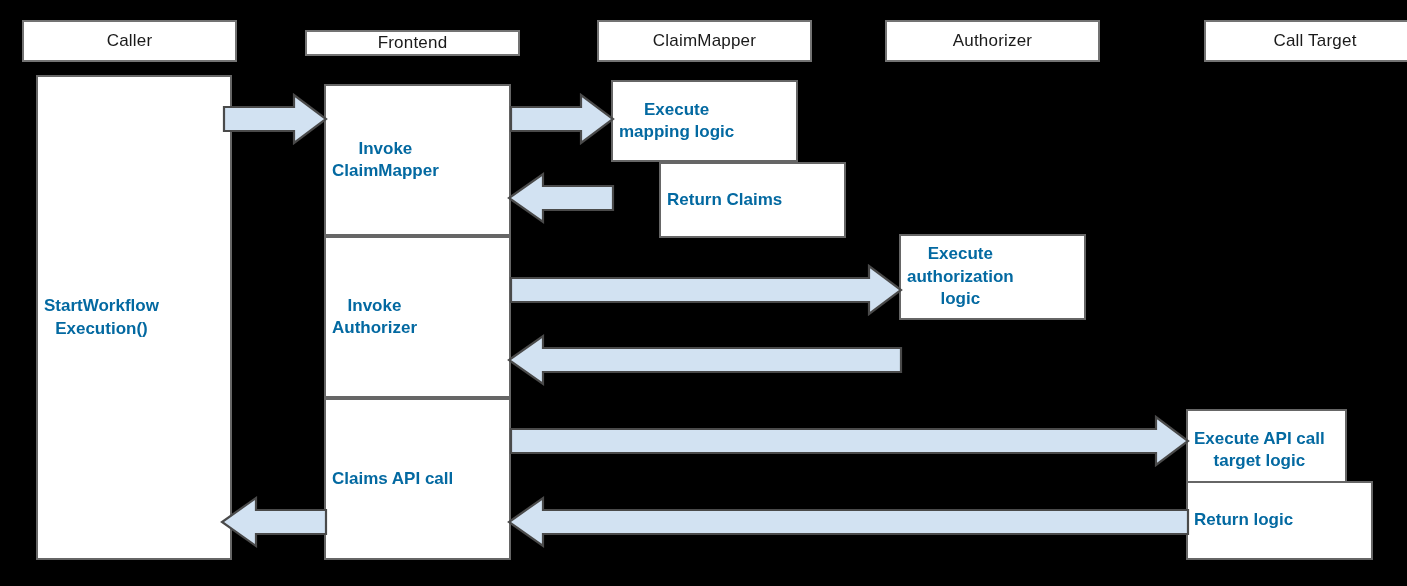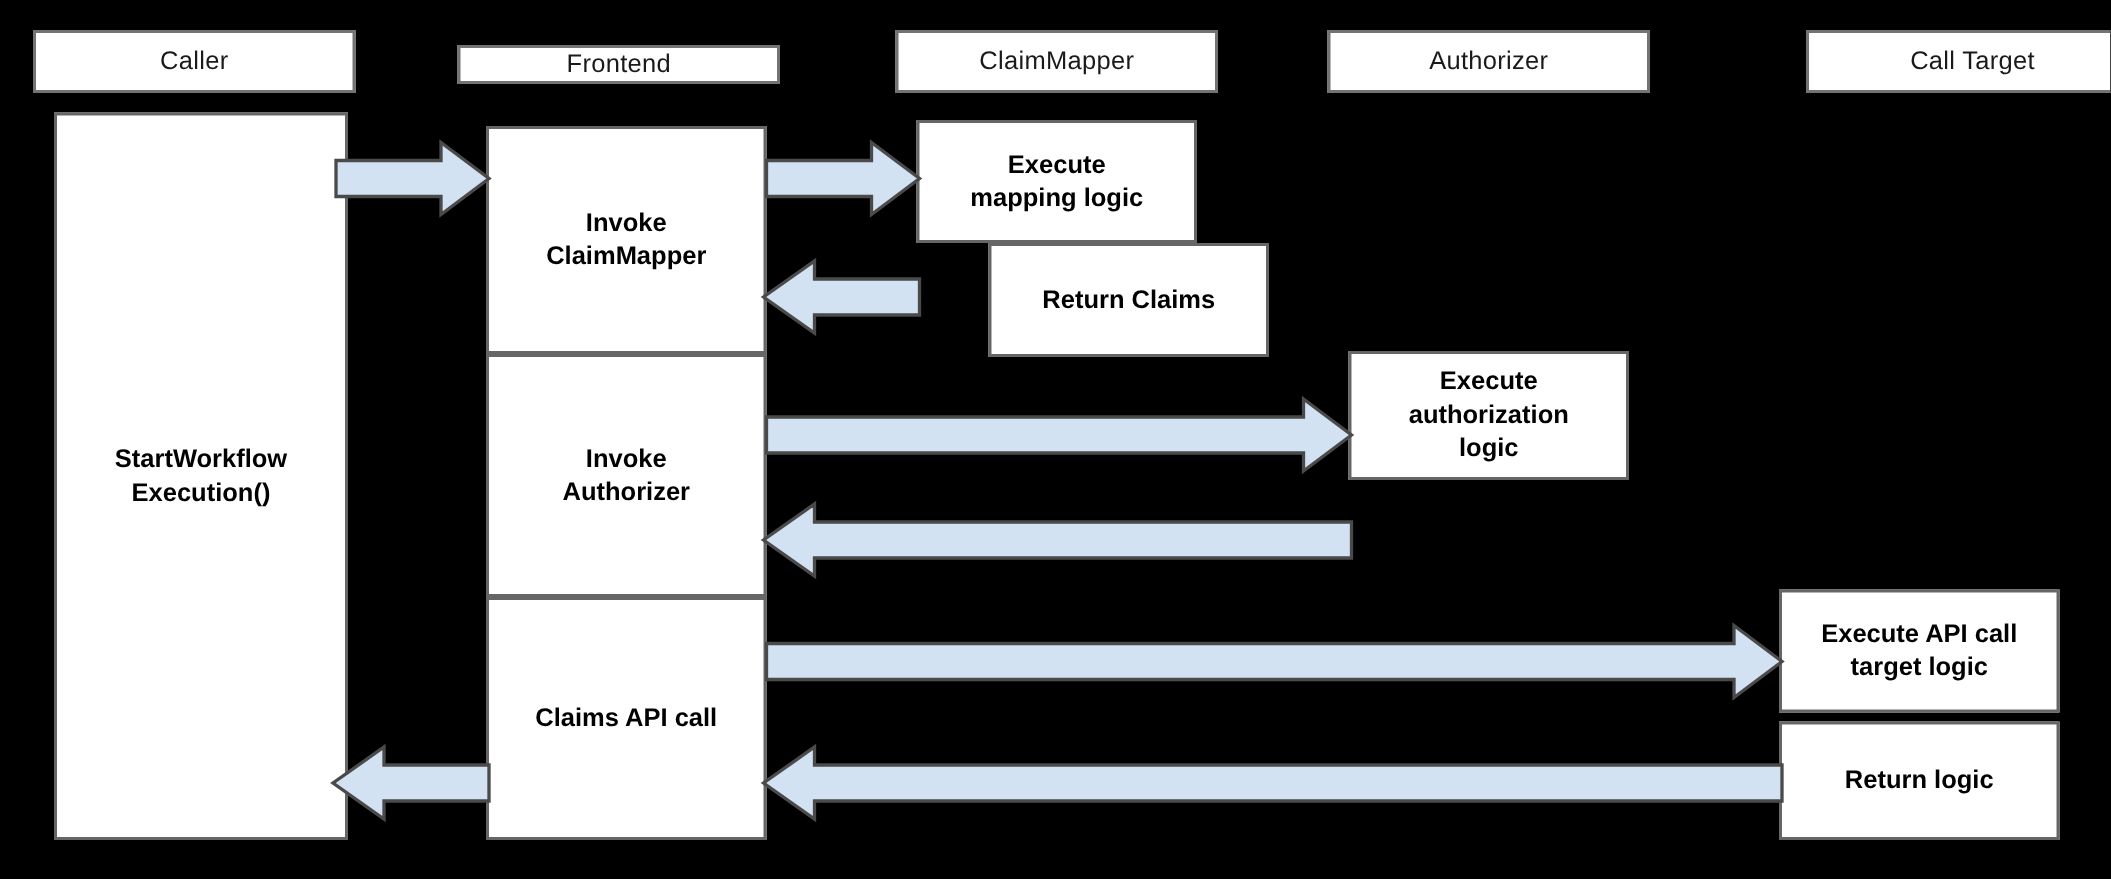--- a/index.html
+++ b/index.html
@@ -31,27 +31,27 @@
     letter-spacing: 0.2px;
     font-family: "Liberation Sans", sans-serif;
   }
   .activation {
     position: absolute;
     box-sizing: border-box;
     background: #ffffff;
     border: 2px solid #666666;
     display: flex;
     align-items: center;
-    justify-content: center;
+    justify-content: flex-start;
     text-align: center;
-    color: #000000;
+    color: #0369a1;
     font-size: 17px;
     font-weight: bold;
     line-height: 1.32;
-    padding: 2px 22px;
+    padding: 2px 6px;
     font-family: "Liberation Sans", sans-serif;
   }
   .arrow-wrap {
     position: absolute;
   }
   .arrow-wrap svg {
     display: block;
     width: 100%;
     height: 100%;
     overflow: visible;
@@ -104,21 +104,21 @@
 
   <div class="activation" style="left:611px; top:162px; width:187px; height:76px;margin-left:48px;">
     <span>Return Claims</span>
   </div>
 
   <div class="activation" style="left:899px; top:234px; width:187px; height:86px;">
     <span>Execute<br>authorization<br>logic</span>
   </div>
 
 
-  <div class="activation" style="left:1186px; top:393px; width:187px; height:82px;">
+  <div class="activation" style="left:1186px; top:409px; width:161px; height:82px;">
     <span>Execute API call<br>target logic</span>
   </div>
 
   <div class="activation" style="left:1186px; top:481px; width:187px; height:79px;">
     <span>Return logic</span>
   </div>
 
   <div class="arrow-wrap" style="left:224px; top:95px; width:102px; height:48px;">
     <svg viewBox="0 0 102 48" preserveAspectRatio="none">
       <polygon points="0,12 70,12 70,0 102,24 70,48 70,36 0,36" fill="#d2e2f2" stroke="#4a4a4a" stroke-width="2.2" stroke-linejoin="miter"></polygon>

